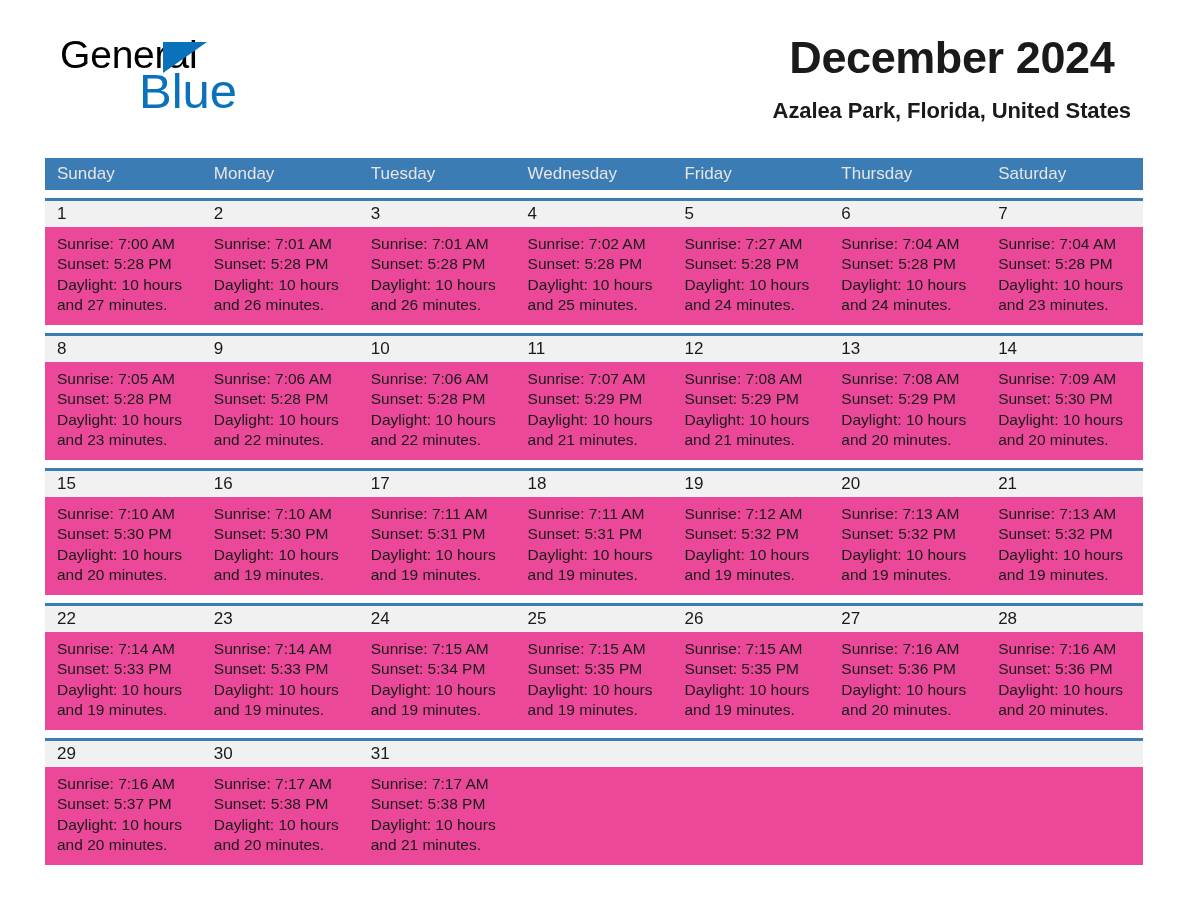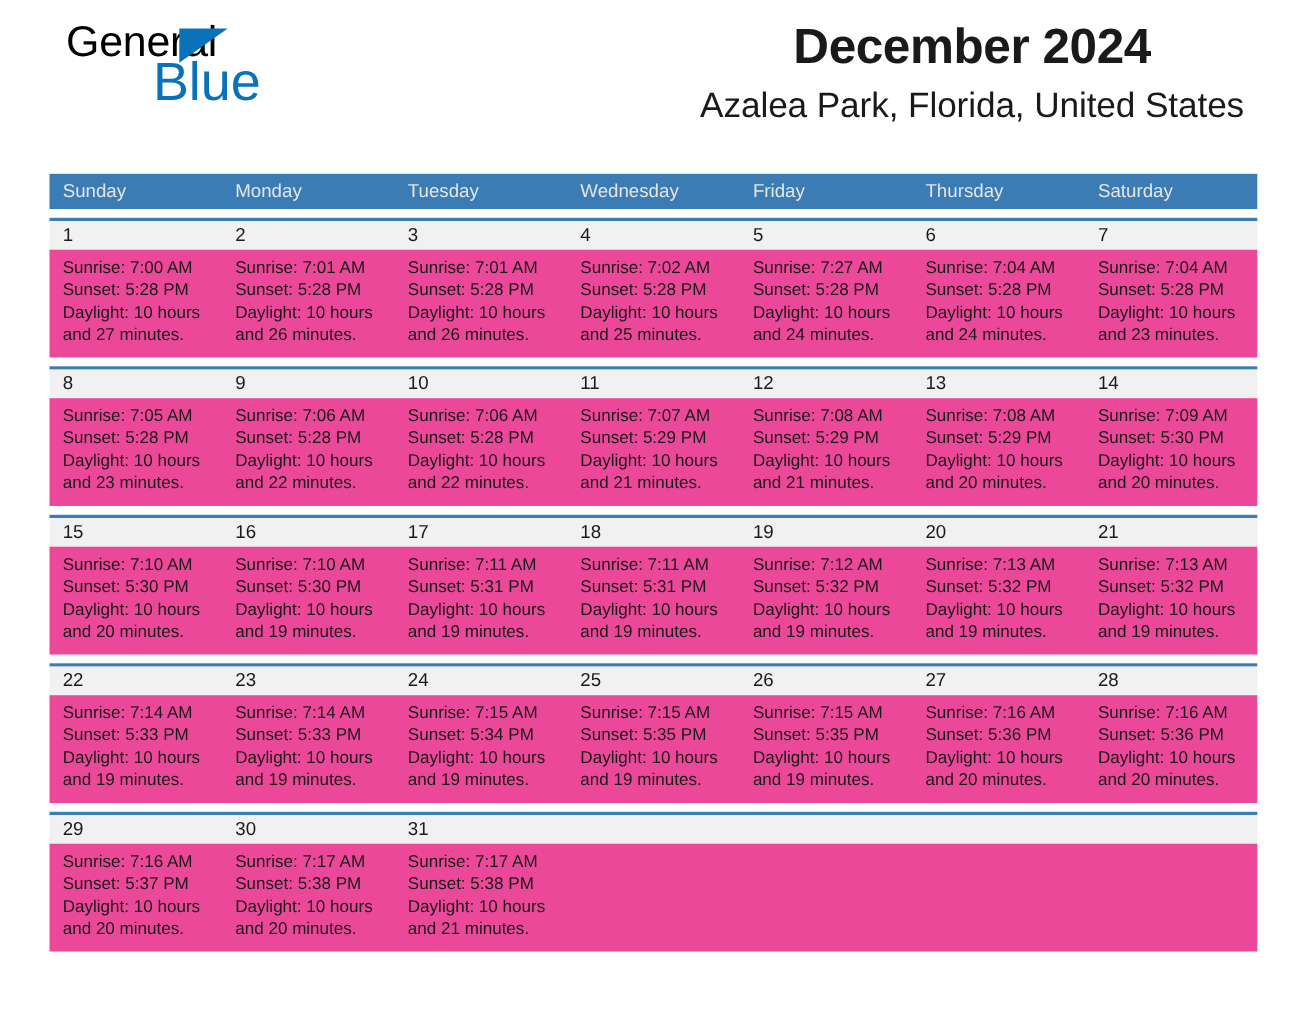--- a/index.html
+++ b/index.html
@@ -12,21 +12,21 @@
     height: 918px;
     font-family: "Liberation Sans", sans-serif;
     color: #1a1a1a;
     overflow: hidden;
   }
   .page {
     position: relative;
     width: 1188px;
     height: 918px;
     box-sizing: border-box;
-    padding: 0 45px;
+    padding: 16px 45px;
   }
 
   
   .header {
     position: relative;
     height: 110px;
   }
   .brand {
     position: absolute;
     left: 15px;
@@ -69,25 +69,26 @@
   .month-title {
     font-size: 45px;
     font-weight: bold;
     color: #1a1a1a;
     line-height: 56px;
     margin: 14px 0 0 0;
     letter-spacing: -0.4px;
     text-align: center;
   }
   .location {
-    font-size: 32px;
+    font-size: 22px;
     color: #1a1a1a;
     line-height: 30px;
     margin-top: 10px;
     letter-spacing: -0.1px;
+    font-weight: bold;
   }
 
   
   .calendar {
     position: absolute;
     left: 45px;
     top: 158px;
     width: 1098px;
   }
   .weekday-row {

